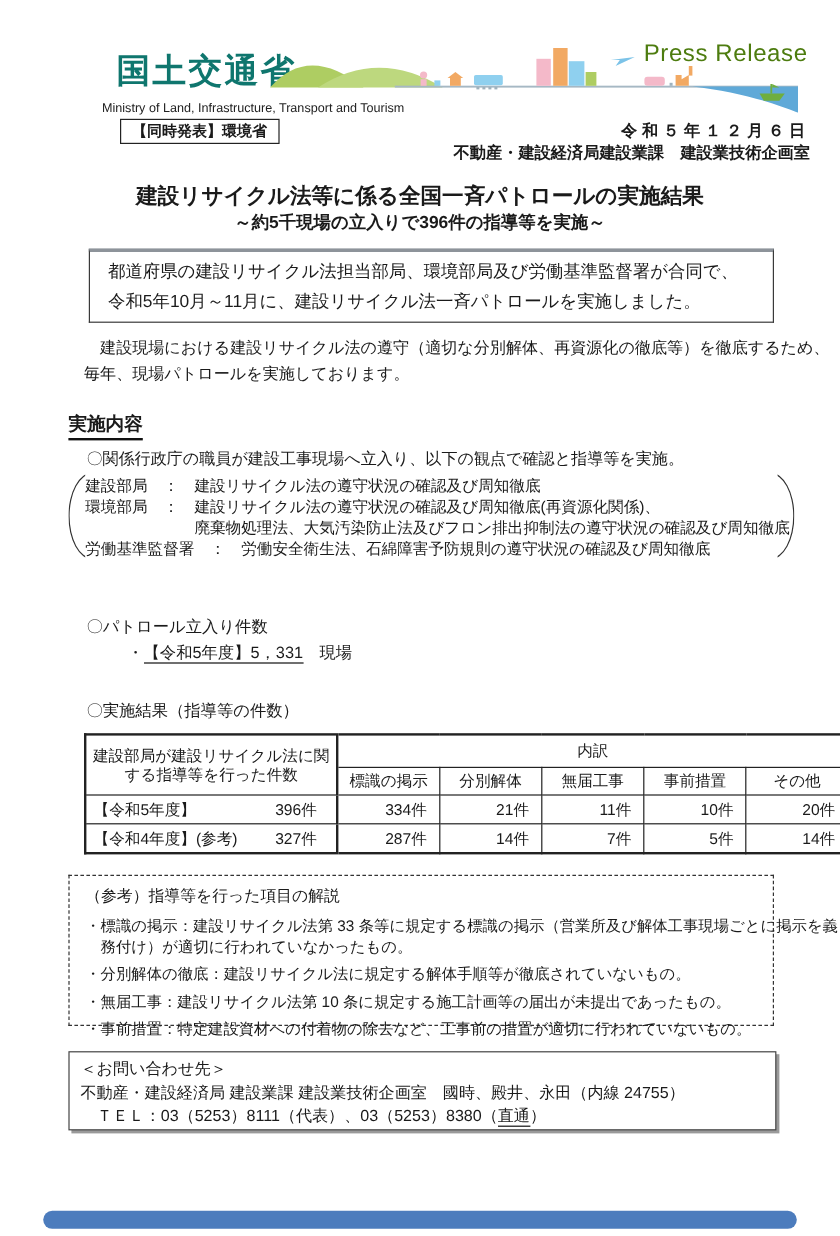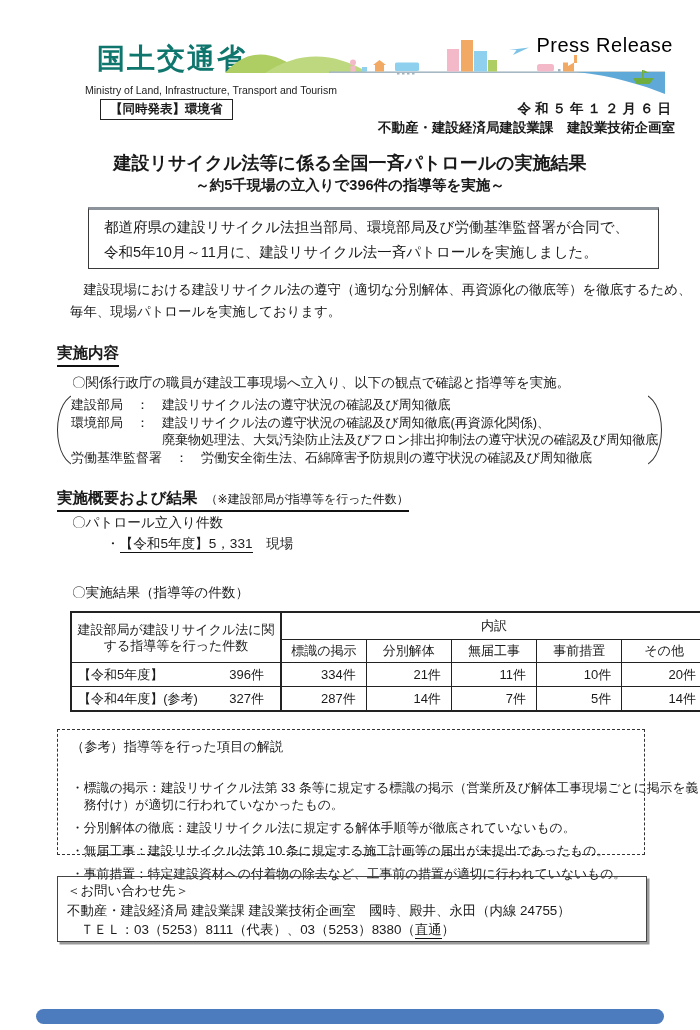--- a/index.html
+++ b/index.html
@@ -3,31 +3,31 @@
 <meta charset="utf-8">
 <style>
   html,body{margin:0;padding:0;background:#fff;}
   .page{position:relative;width:700px;height:1030px;background:#fff;overflow:hidden;
         font-family:"Liberation Sans","DejaVu Sans",sans-serif;color:#1a1a1a;}
   .abs{position:absolute;}
   .pre{white-space:pre;}
   
   .logo-jp{top:40px;left:85px;font-size:28px;font-weight:bold;letter-spacing:2px;color:#0f766e;margin-left:12px;}
   .logo-en{top:84px;left:85px;font-size:10.5px;color:#222;}
-  .press-release{top:34px;right:27px;font-size:20px;color:#000000;letter-spacing:0.5px;}
+  .press-release{top:34px;right:27px;font-size:20px;color:#4d7c0f;letter-spacing:0.5px;}
   .banner{top:28px;left:225px;}
   .simul-box{top:99px;left:100px;border:1.4px solid #222;padding:1px 9px;
              font-size:12.5px;font-weight:bold;}
   .date-line{top:100px;right:25px;font-size:13.5px;font-weight:bold;letter-spacing:4px;}
   .dept-line{top:119px;right:25px;font-size:13.5px;font-weight:bold;}
   
   .doc-title{top:151px;left:0;width:700px;text-align:center;font-size:18px;font-weight:bold;}
   .doc-subtitle{top:176px;left:0;width:700px;text-align:center;font-size:14.5px;font-weight:bold;}
   
-  .summary-box{top:207px;left:88px;width:571px;height:62px;box-sizing:border-box;
+  .summary-box{top:207px;left:74px;width:571px;height:62px;box-sizing:border-box;
                border:1.3px solid #3a3a3a;border-top:3.5px solid #8d939a;
                padding:5px 15px;font-size:14.5px;line-height:25px;}
   .intro-l1{top:281px;left:70px;font-size:13.4px;}
   .intro-l2{top:303px;left:70px;font-size:13.4px;}
   
   .sec-h{font-size:15.5px;font-weight:bold;border-bottom:2px solid #111;padding-bottom:1px;}
   .sec1-h{top:343px;left:57px;}
   .sec2-h{top:488px;left:57px;}
   .sec-h-note{font-size:12px;font-weight:normal;color:#1a1a1a;margin-left:8px;}
   .lead-line{top:374px;left:72px;font-size:13.4px;}
@@ -57,21 +57,21 @@
   .coldiv{border-left:2px solid #222 !important;}
   .group-cell{text-align:center;height:22px;}
   .sub-cell{text-align:center;height:18px;}
   .label-cell{height:19px;margin-left:44px;}
   .label-flex{display:flex;justify-content:space-between;padding:0 12px 0 2px;}
   .val-cell{text-align:right;padding-right:10px !important;}
   .table-note{top:699px;left:72px;font-size:13.4px;}
   
   .ref-box{top:729px;left:57px;width:588px;height:126px;box-sizing:border-box;
            border:1.6px dashed #333;padding:8px 13px 0 13px;font-size:12.8px;}
-  .ref-title{margin-bottom:24px;font-size:13.2px;}
+  .ref-title{margin-bottom:8px;font-size:13.2px;}
   .ref-item{line-height:16.5px;margin-bottom:6.5px;white-space:pre;}
   
   .contact-box{top:876px;left:57px;width:590px;height:66px;box-sizing:border-box;
                border:1.2px solid #444;box-shadow:2.5px 2.5px 0 #9a9a9a;
                padding:4px 9px;font-size:13.4px;line-height:19.5px;}
   
   .bottom-bar{top:1009px;left:36px;width:628px;height:15px;border-radius:8px;background:#4c7cbd;}
 </style>
 </head>
 <body>
@@ -138,23 +138,20 @@
 
   <div class="abs bracket-box">
     <span class="paren paren-left"></span>
     <span class="paren paren-right"></span>
     <div class="bl">建設部局　：　建設リサイクル法の遵守状況の確認及び周知徹底</div>
     <div class="bl">環境部局　：　建設リサイクル法の遵守状況の確認及び周知徹底(再資源化関係)、</div>
     <div class="bl">　　　　　　　廃棄物処理法、大気汚染防止法及びフロン排出抑制法の遵守状況の確認及び周知徹底</div>
     <div class="bl">労働基準監督署　：　労働安全衛生法、石綿障害予防規則の遵守状況の確認及び周知徹底</div>
   </div>
 
-  <div class="abs sec2-h sec-h">
-    <span>実施概要および結果</span><span class="sec-h-note" style="border-bottom:none;">（※建設部局が指導等を行った件数）</span>
-  </div>
 
   <div class="abs patrol-title">〇パトロール立入り件数</div>
   <div class="abs bullet1 pre"><span>・</span><span class="uline">【令和5年度】5，331</span><span>　現場</span></div>
   <div class="abs result-title">〇実施結果（指導等の件数）</div>
 
   <table class="abs result-table">
     <tbody>
       <tr>
         <th class="corner-cell" rowspan="2">建設部局が建設リサイクル法に関する指導等を行った件数</th>
         <th class="group-cell coldiv" colspan="5">内訳</th>

